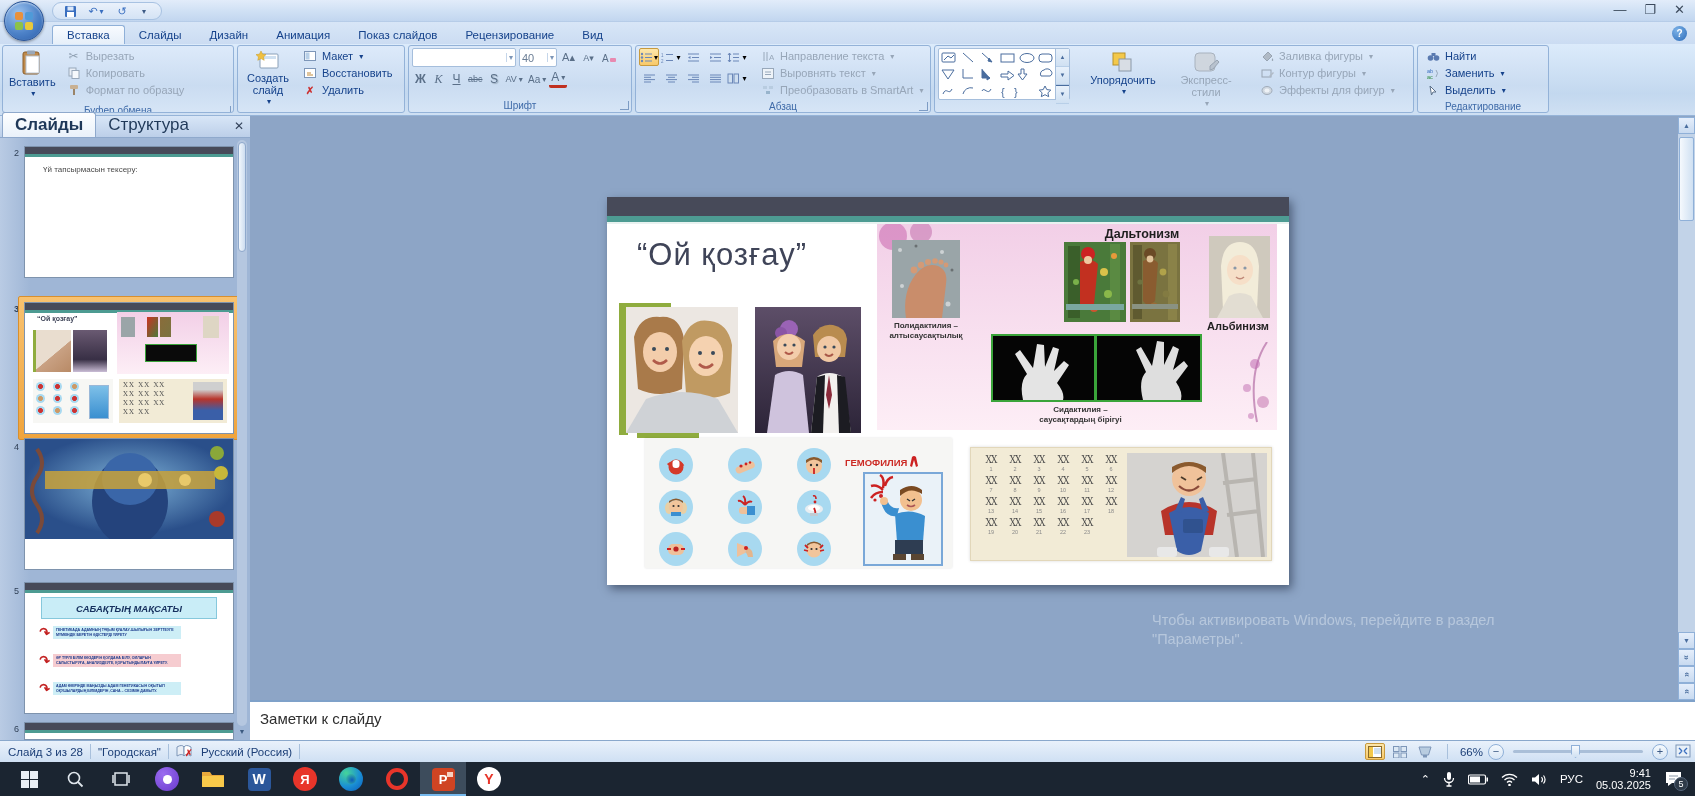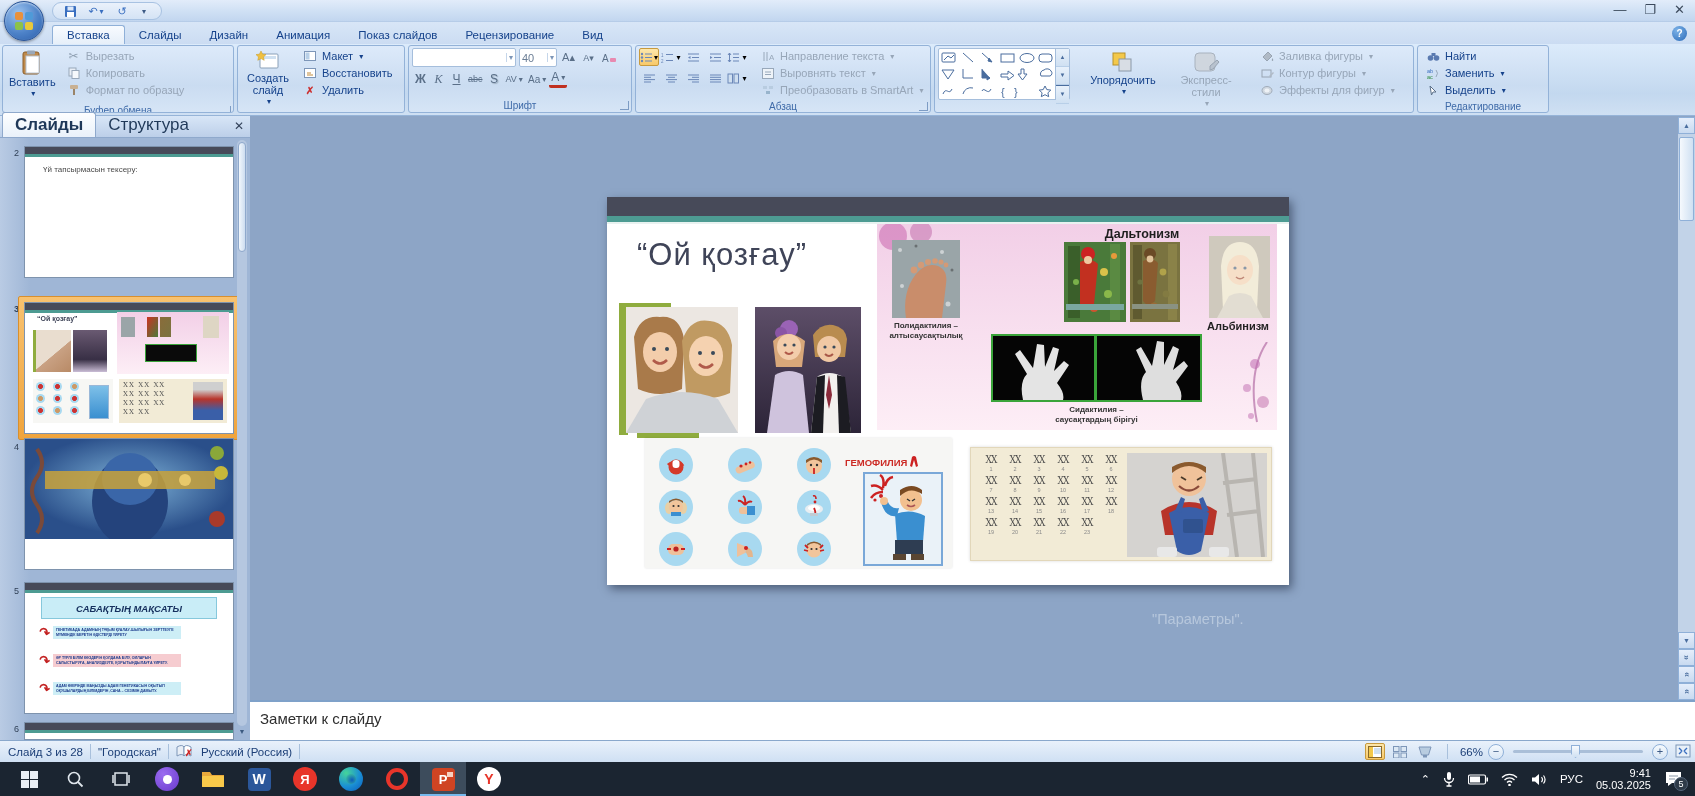--- a/index.html
+++ b/index.html
@@ -770,21 +770,21 @@
             <div class="albl">Альбинизм</div>
 
             <div class="hands">
               <svg width="207" height="64" viewBox="0 0 207 64">
                 <rect width="207" height="64" fill="#050505"></rect>
                 <rect x="101" y="0" width="3" height="64" fill="#3aa43a"></rect>
                 <path d="M30 64 q-4 -18 4 -26 l-12 -20 5 -4 13 18 4 -24 7 1 1 22 8 -20 6 2 -5 22 10 -10 5 4 -12 18 q8 10 6 17z" fill="#e4e4e4"></path>
                 <path d="M150 64 q-5 -20 3 -28 l-10 -22 5 -3 11 19 5 -25 7 1 0 23 9 -19 6 3 -6 21 11 -9 4 5 -12 16 q7 10 5 18z" fill="#dedede"></path>
               </svg>
             </div>
-            <div class="pp-label" style="left:114px;top:181px;width:211px;">
+            <div class="pp-label" style="left:98px;top:181px;width:211px;">
               <span>Сидактилия –</span><br><span>саусақтардың бірігуі</span>
             </div>
           </div>
 
           <div class="hemo">
             <div class="hgrid">
               <div class="hcirc">
                   <svg width="24" height="24">
                     <circle cx="12" cy="14" r="7.5" fill="#d43a2a"></circle>
                     <path d="M4 12 q4 -4 8 0 q4 -4 7 1" stroke="#d43a2a" stroke-width="3" fill="none"></path>
@@ -1002,20 +1002,21 @@
                 <path d="M48 58 l6 -14 4 2 -4 14z M82 58 l-6 -14 -4 2 4 14z" fill="#3a5fa8"></path>
                 <rect x="56" y="66" width="20" height="14" rx="2" fill="#30528f"></rect>
                 <rect x="30" y="94" width="20" height="10" rx="3" fill="#e8e8e8"></rect>
                   <rect x="82" y="94" width="20" height="10" rx="3" fill="#e8e8e8"></rect>
               </svg>
             </div>
           </div>
         </div>
 
         <div class="watermark">
+          <div class="w2">Чтобы активировать Windows, перейдите в раздел</div>
           <div class="w3">"Параметры".</div>
         </div>
 
         <div class="vscroll">
           <div class="vsb" style="top:0;">▲</div>
           <div class="vthumb"></div>
           <div class="vsb" style="bottom:51px;">▼</div>
           <div class="vsb" style="bottom:34px;height:17px;">
               <span class="chev up">«</span>
             </div>

